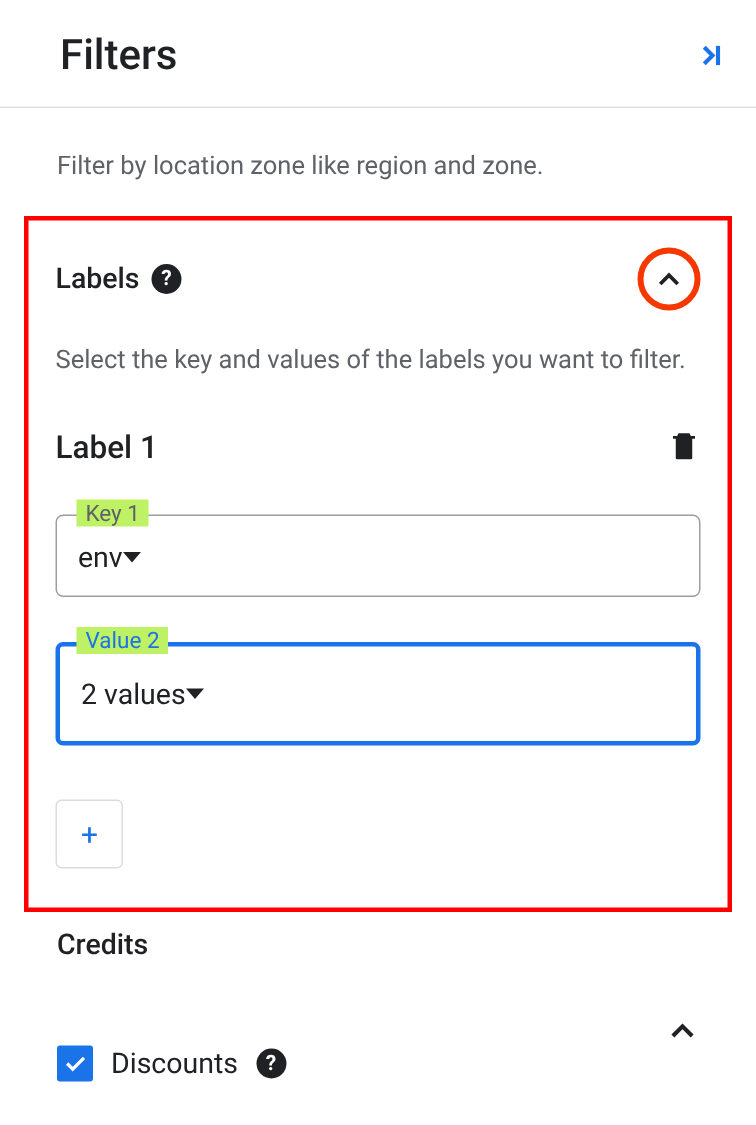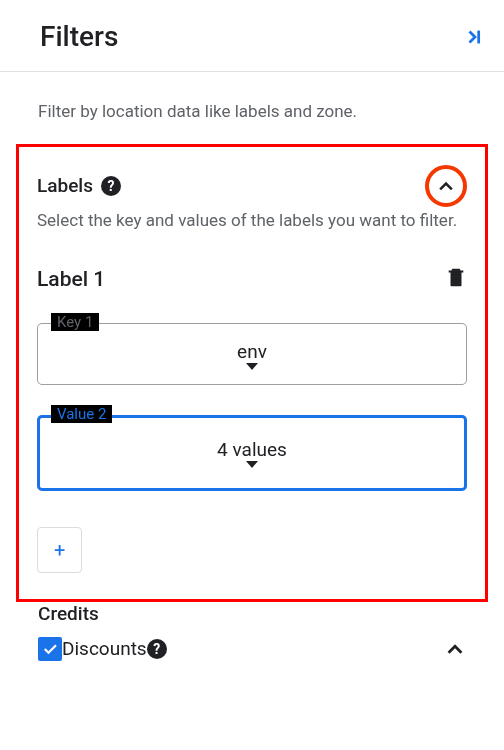--- a/index.html
+++ b/index.html
@@ -96,21 +96,21 @@
       border-radius: 50%;
       display: flex;
       align-items: center;
       justify-content: center;
       background: #fff;
       cursor: pointer;
     }
     .labels-description {
       font-size: 17px;
       color: #5f6368;
-      margin-top: 2px;
+      margin-top: 22px;
       line-height: 1.4;
     }
     .label-item-header {
       display: flex;
       justify-content: space-between;
       align-items: center;
       margin-top: 32px;
     }
     .label-item-title {
       font-size: 21px;
@@ -121,37 +121,36 @@
       cursor: pointer;
     }
     .field-wrapper {
       position: relative;
       margin-top: 30px;
     }
     .field-label {
       position: absolute;
       top: -10px;
       left: 14px;
-      background: #000000;
+      background: #bef264;
       padding: 0 6px;
       font-size: 15px;
       color: #5f6368;
     }
     .field-label.focused {
       color: #1a73e8;
     }
     .field {
       border: 1px solid #9e9e9e;
       border-radius: 5px;
       padding: 16px 14px 14px 14px;
       display: flex;
       justify-content: flex-start;
       align-items: center;
       cursor: pointer;
-      flex-direction: column;
     }
     .field.focused {
       border: 3px solid #1a73e8;
       padding: 20px 14px 20px 14px;
     }
     .field-value {
       font-size: 19px;
       color: #202124;
     }
     .dropdown-triangle {
@@ -177,37 +176,39 @@
       font-size: 20px;
       font-weight: 400;
     }
     .add-label-btn .text {
       color: #1a73e8;
       font-size: 16px;
       font-weight: 500;
       letter-spacing: 0.5px;
     }
     .credits-section {
-      padding: 0 38px 0 38px;
+      padding: 10px 38px 0 38px;
     }
     .credits-title {
       font-size: 19px;
       font-weight: 500;
       color: #202124;
     }
     .checkbox-row {
       display: flex;
       align-items: center;
       gap: 12px;
       margin-top: 12px;
       justify-content: space-between;
     }
     .checkbox-left {
       display: flex;
       align-items: center;
+      gap: 12px;
+      margin-top: 44px;
     }
     .checkbox {
       width: 24px;
       height: 24px;
       background: #1a73e8;
       border-radius: 2px;
       display: flex;
       align-items: center;
       justify-content: center;
       cursor: pointer;
@@ -224,21 +225,21 @@
   <div class="header-title">Filters</div>
   <div class="collapse-right-icon">
     <svg width="22" height="22" viewBox="0 0 24 24" fill="none">
       <path d="M6 6l6 6-6 6" stroke="#1a73e8" stroke-width="3" fill="none"></path>
       <line x1="16" y1="5" x2="16" y2="19" stroke="#1a73e8" stroke-width="3"></line>
     </svg>
   </div>
 </div>
 
 <div class="section">
-  <div class="section-description">Filter by location data like labels and zone.</div>
+  <div class="section-description">Filter by location zone like region and zone.</div>
 </div>
 
 <div class="highlight-box">
   <div class="labels-header">
     <div class="labels-title-group">
       <div class="labels-title">Labels</div>
       <div class="help-icon">?</div>
     </div>
     <div class="circled-chevron">
       <svg width="20" height="20" viewBox="0 0 24 24">
@@ -261,21 +262,21 @@
     <div class="field-label">Key 1</div>
     <div class="field">
       <div class="field-value">env</div>
       <div class="dropdown-triangle"></div>
     </div>
   </div>
 
   <div class="field-wrapper">
     <div class="field-label focused">Value 2</div>
     <div class="field focused">
-      <div class="field-value">4 values</div>
+      <div class="field-value">2 values</div>
       <div class="dropdown-triangle"></div>
     </div>
   </div>
 
   <div class="add-label-btn">
     <span class="plus">+</span>
   </div>
 </div>
 
 <div class="credits-section">

